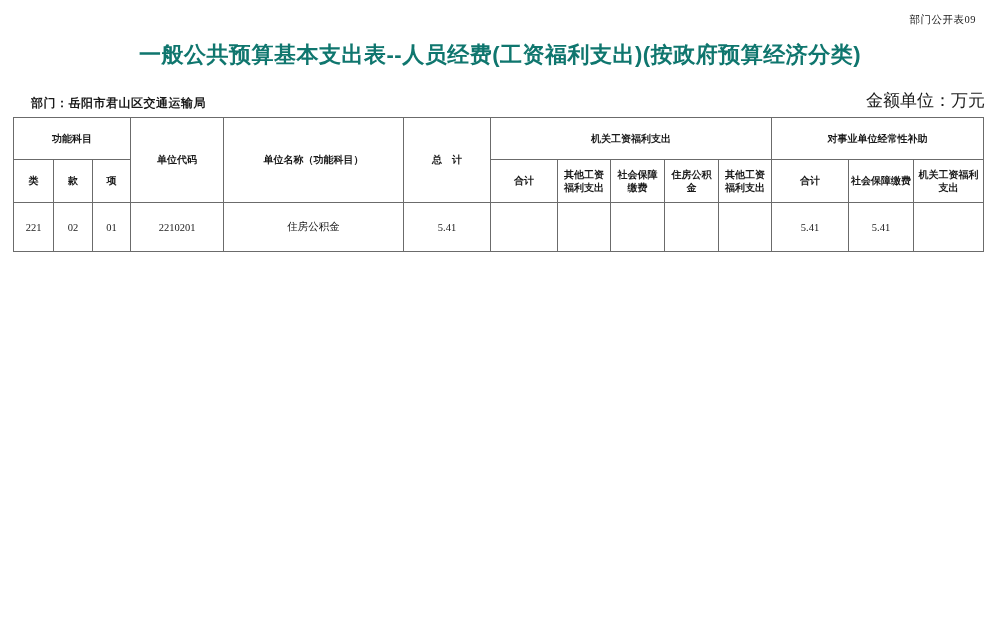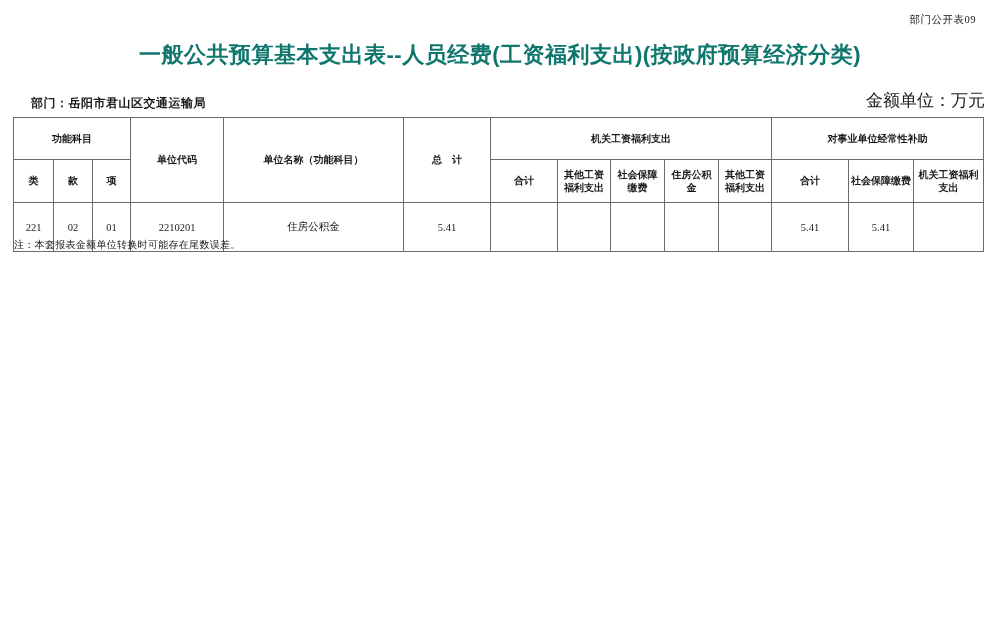--- a/index.html
+++ b/index.html
@@ -131,15 +131,14 @@
         <td class="num"></td>
         <td class="num"></td>
         <td class="num"></td>
         <td class="num">5.41</td>
         <td class="num">5.41</td>
         <td class="num"></td>
       </tr>
     </tbody>
   </table>
 
-  <div class="footnote">注：本套报表金额单位转换时可能存在尾数误差。</div>
 
 </div>
 
 </body></html>

